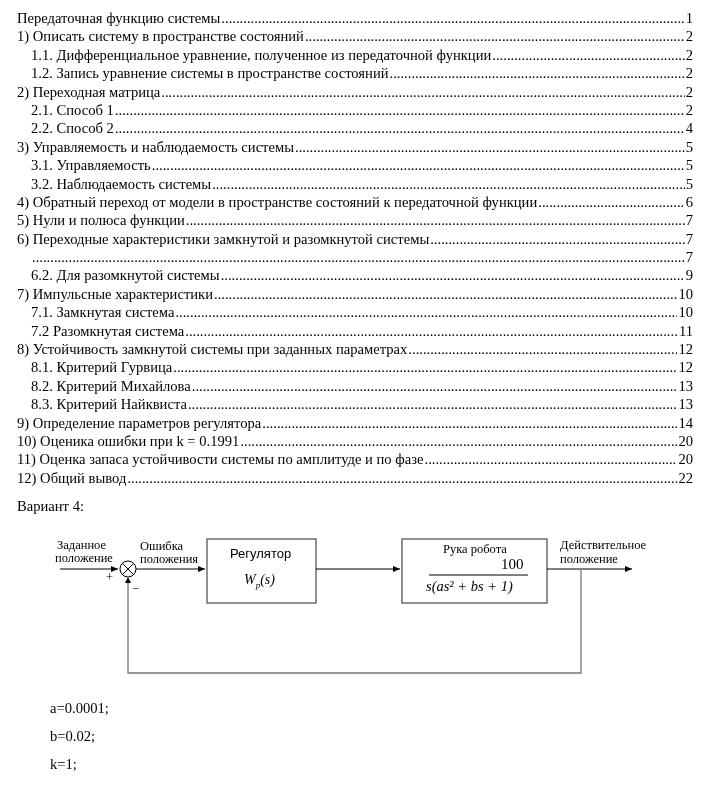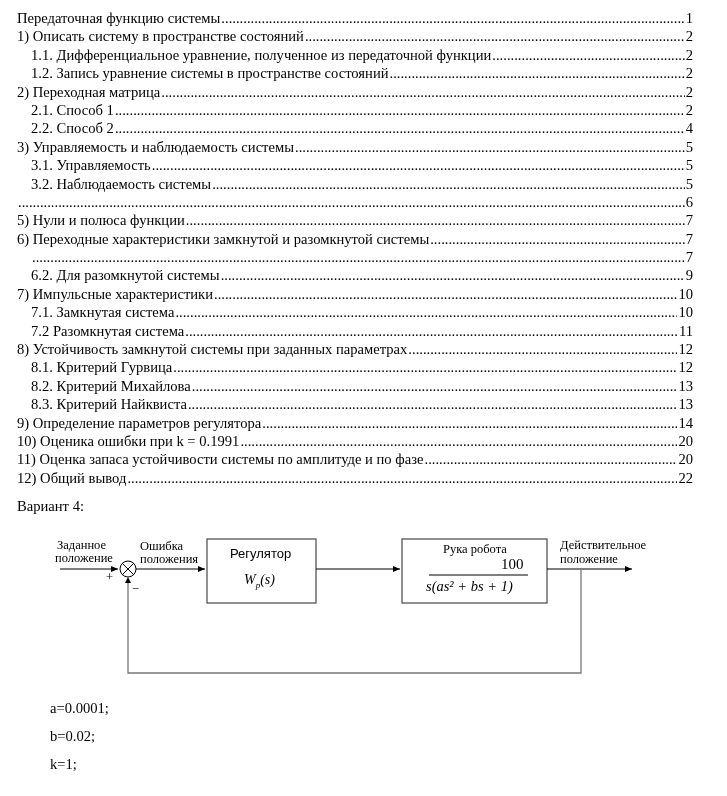--- a/index.html
+++ b/index.html
@@ -78,20 +78,21 @@
       <span class="label">3.1. Управляемость</span>
       <span class="leader"></span>
       <span class="page">5</span>
     </div>
     <div class="toc-row sub">
       <span class="label">3.2. Наблюдаемость системы</span>
       <span class="leader"></span>
       <span class="page">5</span>
     </div>
     <div class="toc-row">
+      <span class="label">4) Обратный переход от модели в пространстве состояний к передаточной функции</span>
       <span class="leader"></span>
       <span class="page">6</span>
     </div>
     <div class="toc-row">
       <span class="label">5) Нули и полюса функции</span>
       <span class="leader"></span>
       <span class="page">7</span>
     </div>
     <div class="toc-row">
       <span class="label">6) Переходные характеристики замкнутой и разомкнутой системы</span>

